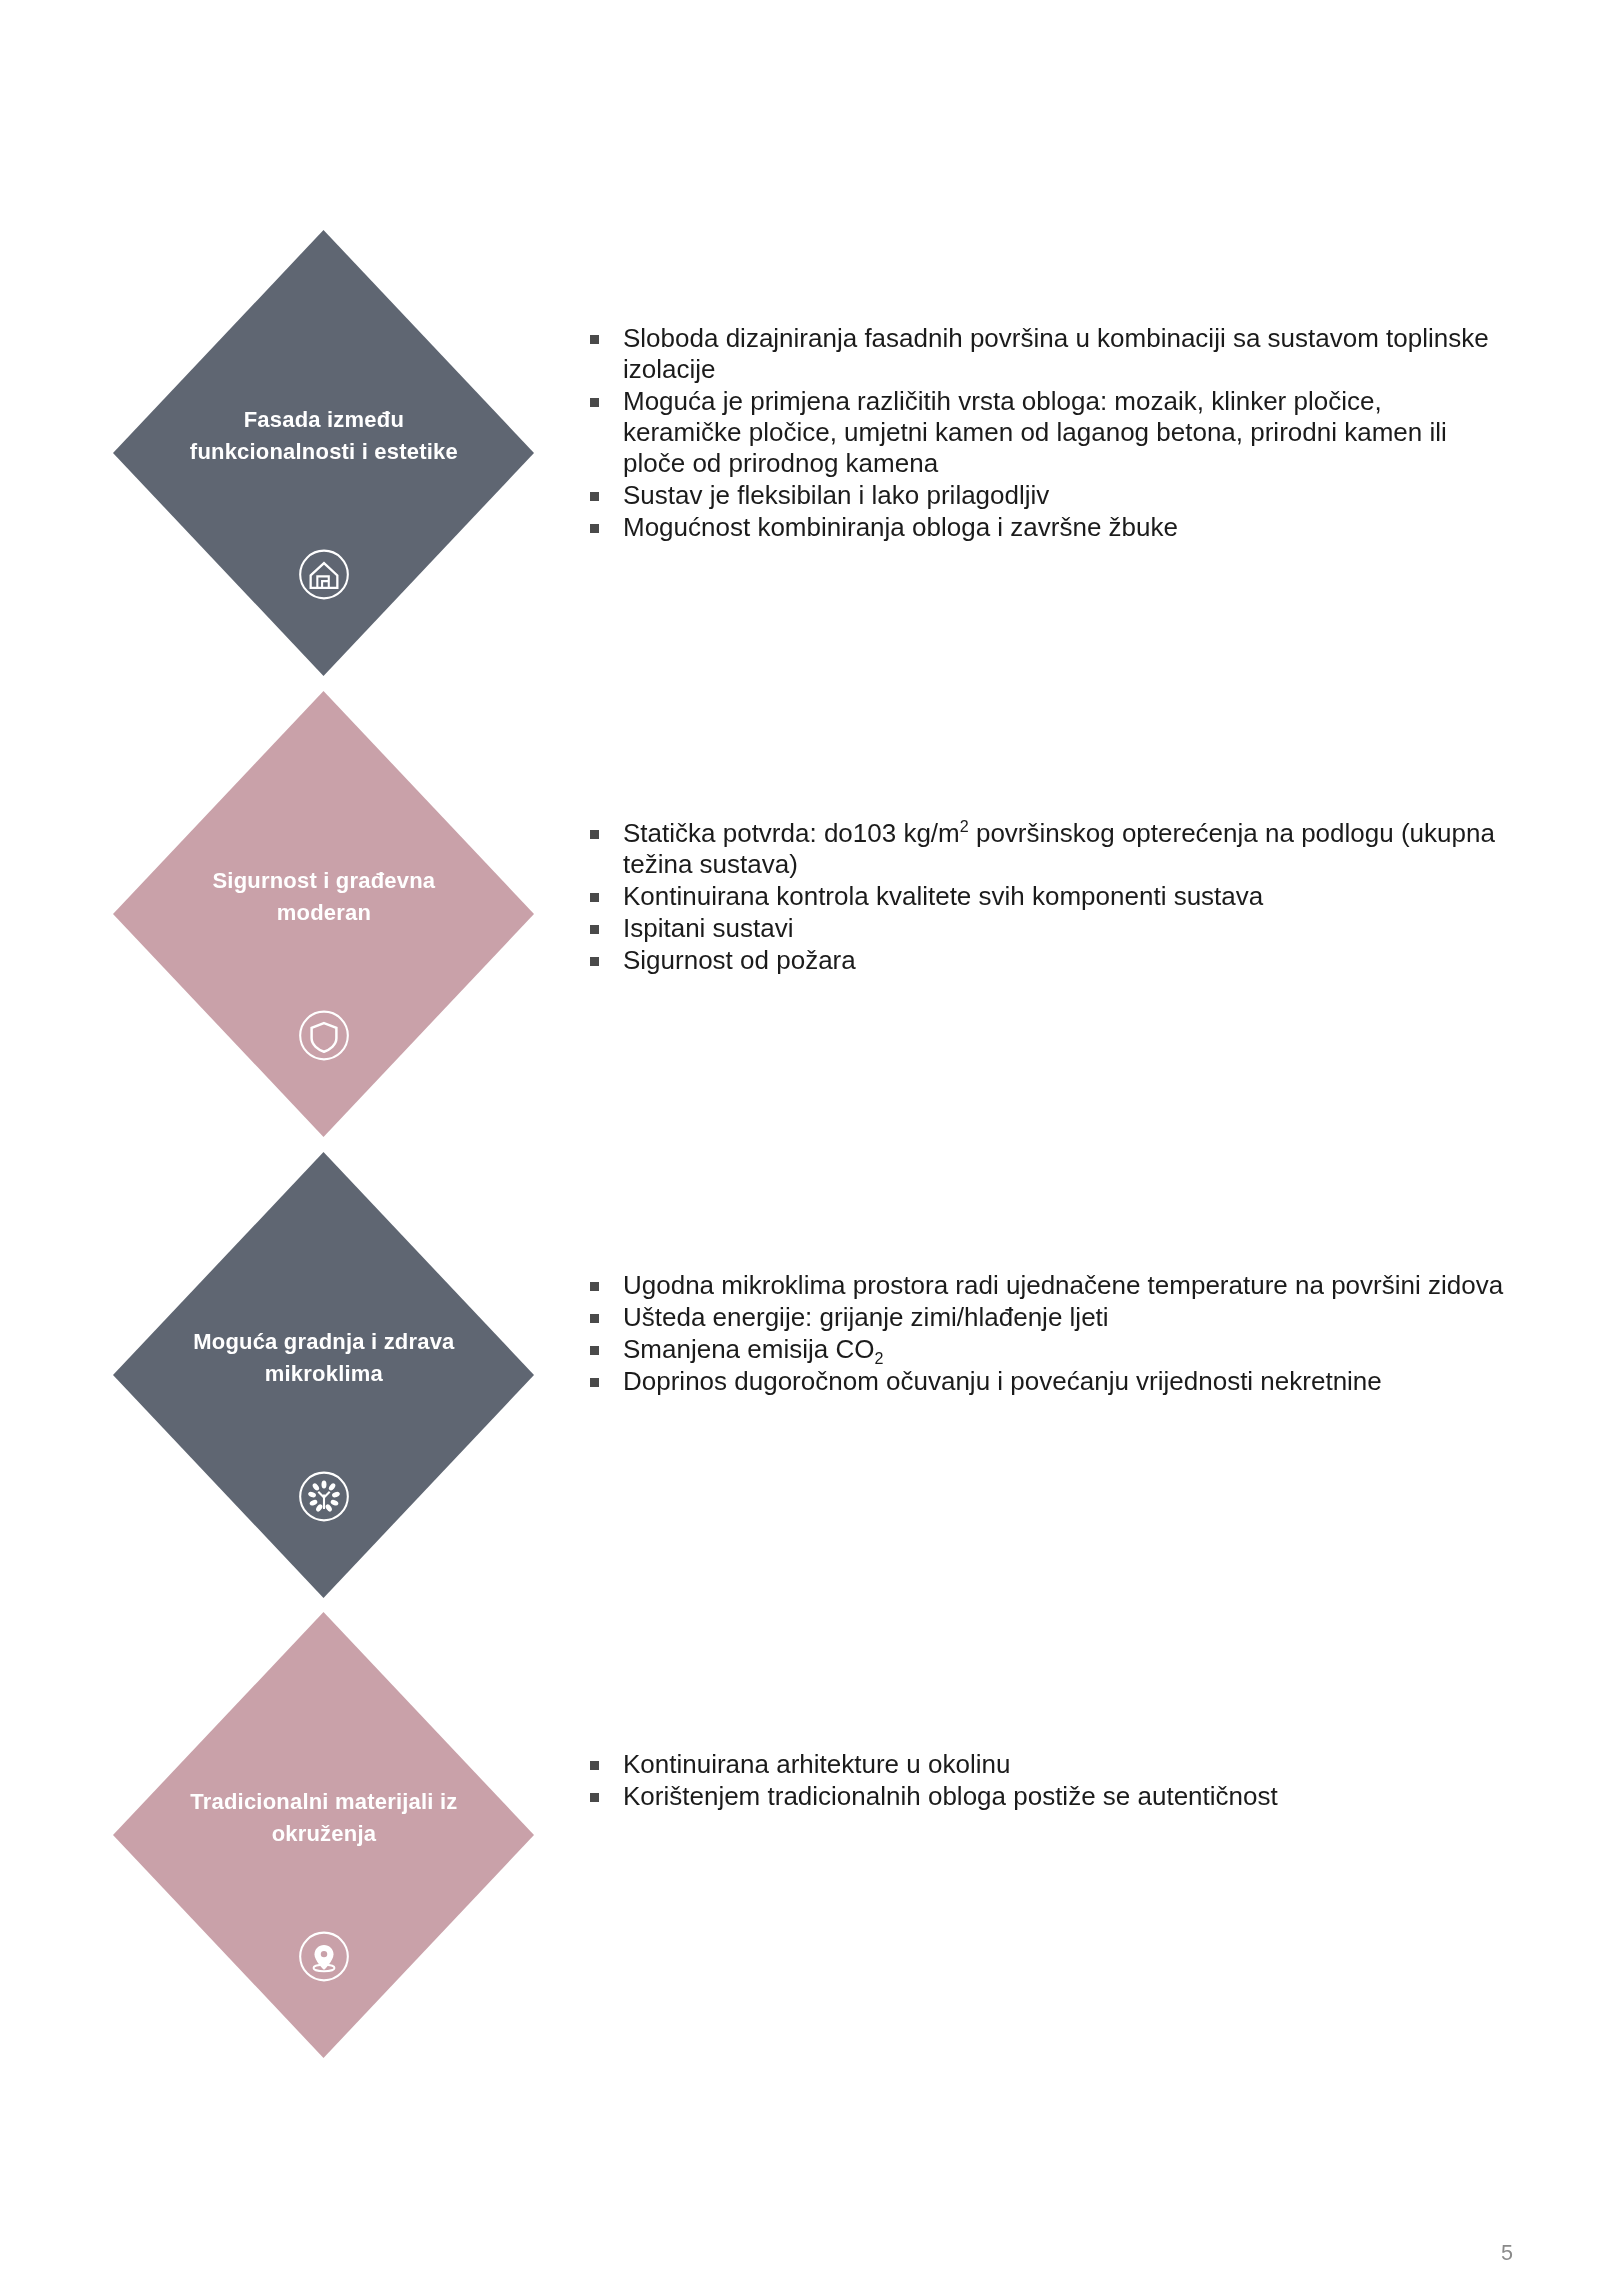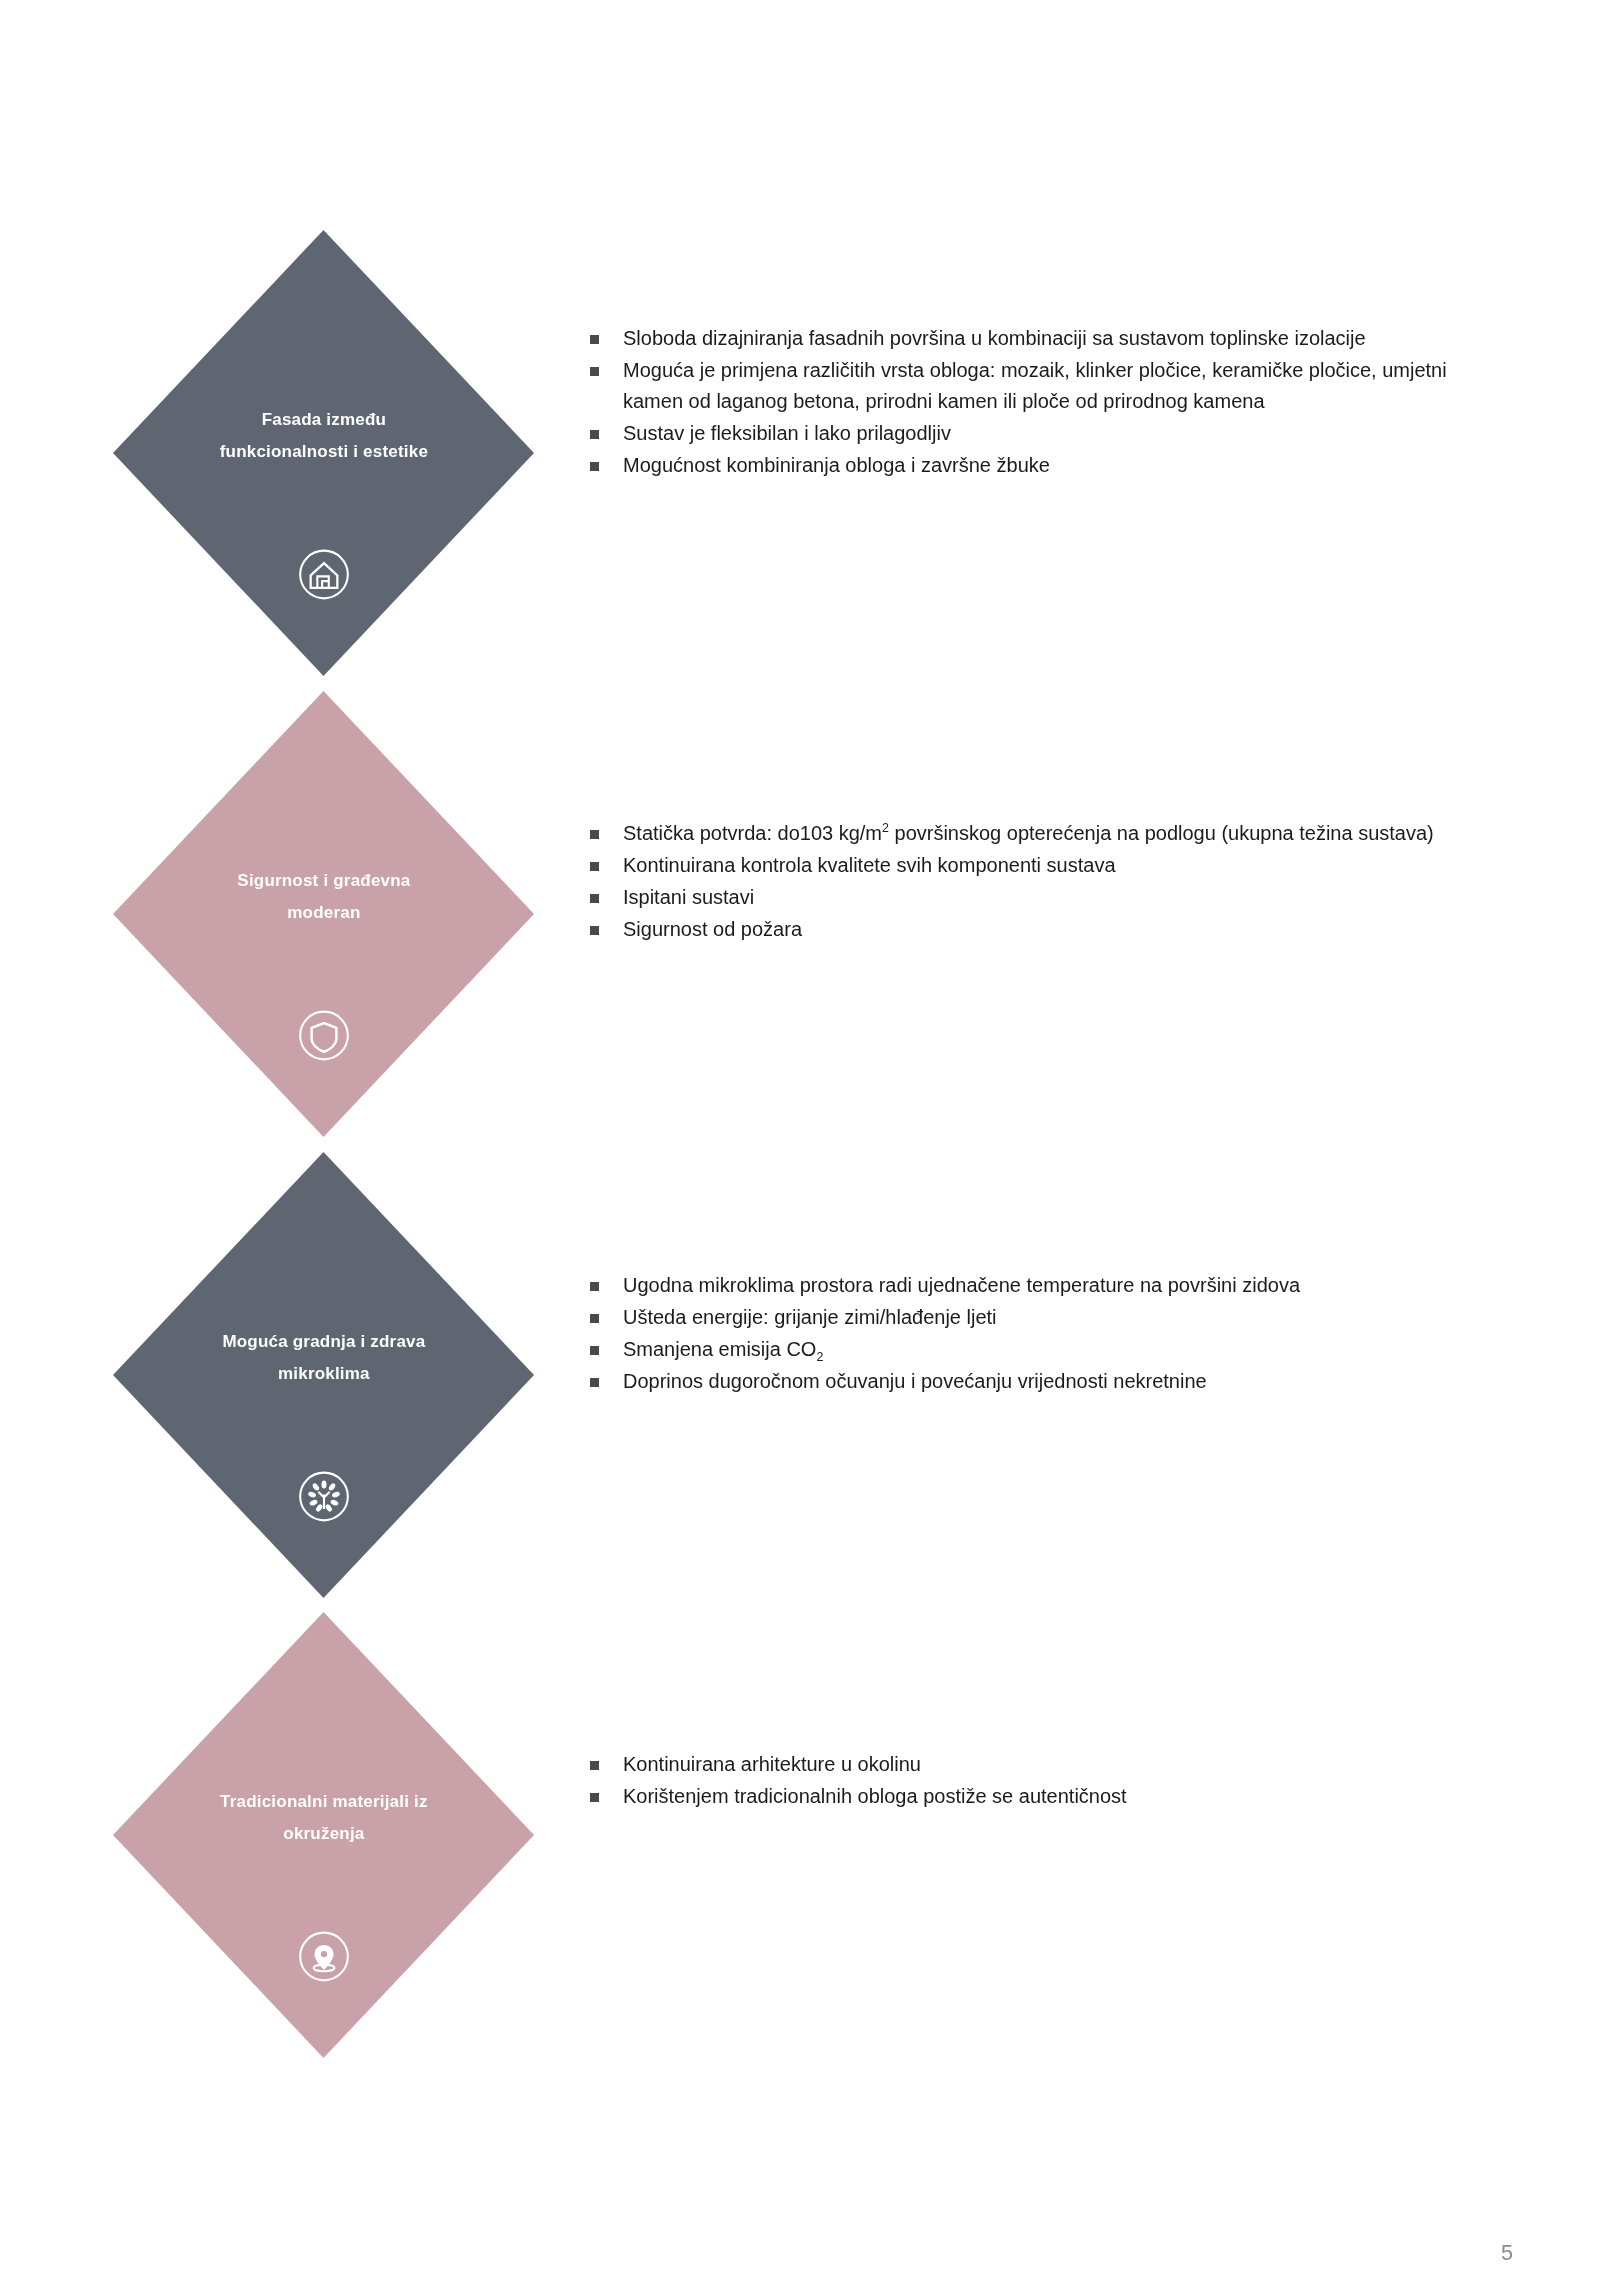--- a/index.html
+++ b/index.html
@@ -47,21 +47,21 @@
   .diamond.gray  { background: #5f6672; }
   .diamond.pink  { background: #c9a1a9; }
 
   .diamond-title {
     position: absolute;
     left: 27.4px;
     width: 367px;
     text-align: center;
     color: #ffffff;
     font-weight: bold;
-    font-size: 17px;
+    font-size: 22px;
     line-height: 32px;
     letter-spacing: 0.2px;
     top: 176px;
   }
   .diamond-title.two-line { top: 174px; }
 
   .diamond-icon {
     position: absolute;
     left: 50%;
     transform: translateX(-50%);
@@ -74,21 +74,21 @@
   
   .bullets {
     position: absolute;
     left: 586px;
     width: 921px;
   }
   .bullet {
     position: relative;
     padding-left: 37px;
     color: #1b1b1b;
-    font-size: 20px;
+    font-size: 26px;
     line-height: 31px;
     margin-bottom: 1px;
   }
   .bullet .marker {
     position: absolute;
     left: 3.9px;
     top: 11.8px;
     width: 8.8px;
     height: 8.8px;
     background: #4a4a4a;

